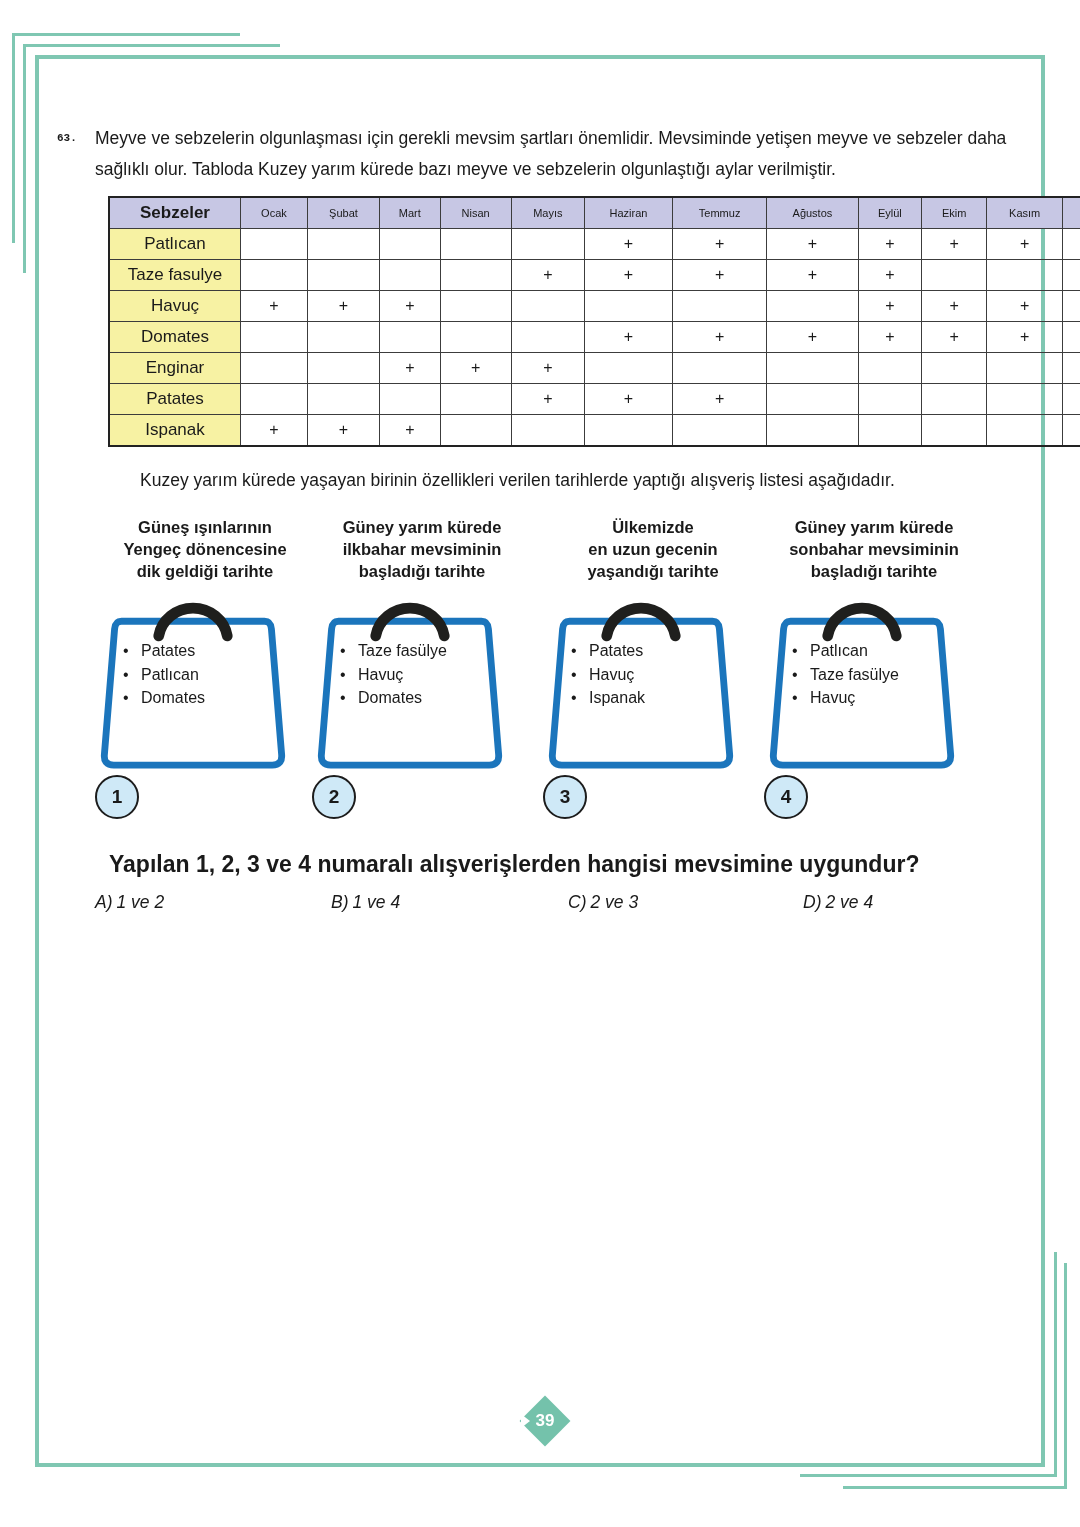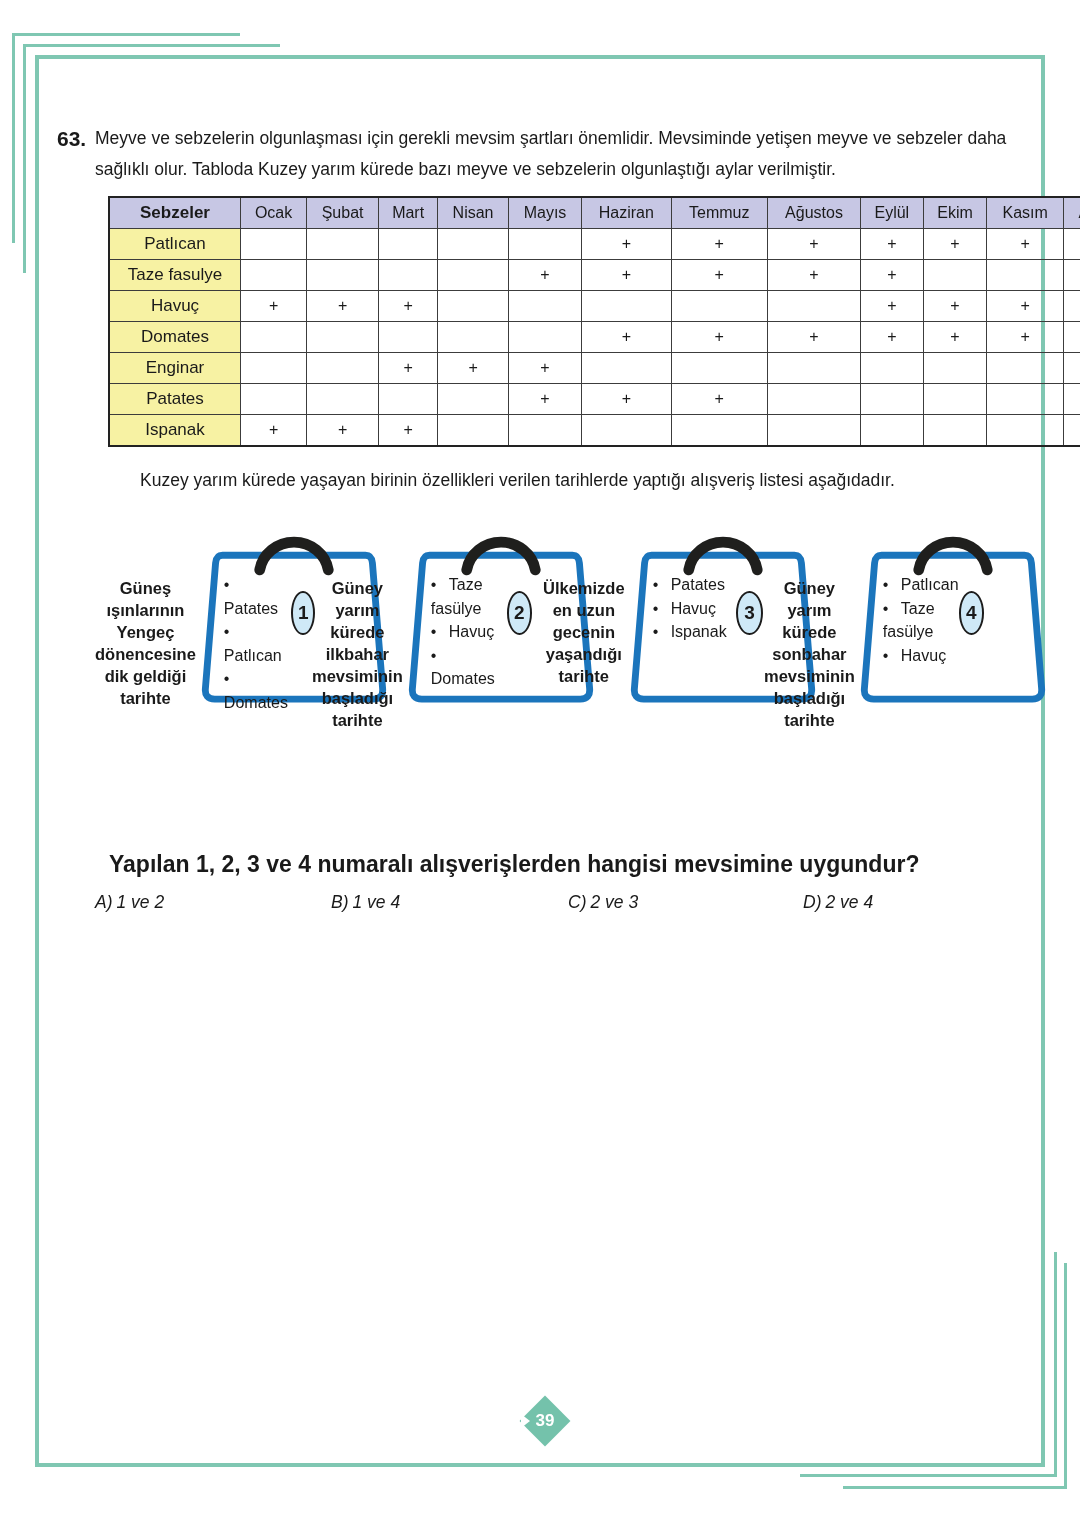--- a/index.html
+++ b/index.html
@@ -20,43 +20,43 @@
   .frame-main{position:absolute;left:35px;top:55px;width:1010px;height:1412px;
     border:4px solid var(--teal);box-sizing:border-box;}
   .deco{position:absolute;box-sizing:border-box;}
   .deco.tl1{left:12px;top:33px;width:228px;height:210px;border-left:3px solid var(--teal);border-top:3px solid var(--teal);}
   .deco.tl2{left:23px;top:44px;width:257px;height:229px;border-left:3px solid var(--teal);border-top:3px solid var(--teal);}
   .deco.br1{left:843px;top:1263px;width:224px;height:226px;border-right:3px solid var(--teal);border-bottom:3px solid var(--teal);}
   .deco.br2{left:800px;top:1252px;width:257px;height:225px;border-right:3px solid var(--teal);border-bottom:3px solid var(--teal);}
 
   
   .qhead{position:absolute;left:57px;top:123px;width:960px;display:flex;}
-  .qnum{font-weight:bold;font-size:21px;line-height:31px;flex:0 0 38px;}
+  .qnum{font-weight:bold;font-size:11px;line-height:31px;flex:0 0 38px;font-family:Liberation Mono, monospace;}
   .qtext{font-size:17.5px;line-height:31px;width:915px;}
 
   
   .season-table{
     position:absolute;left:108px;top:196px;width:1028px;
     border-collapse:collapse;font-size:16px;table-layout:auto;
     border:2px solid #222;
   }
   .season-table th,.season-table td{
     border:1.5px solid #3c3c3c;text-align:center;vertical-align:middle;
     padding:2px 6px;height:26px;font-weight:normal;
   }
-  .season-table thead th{background:var(--header-bg);font-size:16px;}
+  .season-table thead th{background:var(--header-bg);font-size:11px;}
   .season-table th.veg-header{font-weight:bold;font-size:17px;width:118px;}
   .season-table td.rowlabel{background:var(--rowlabel-bg);font-size:17px;width:118px;}
   .season-table td.mark{font-size:16px;}
 
   .intro{position:absolute;left:95px;top:470px;font-size:17.5px;width:920px;margin-left:45px;}
 
   
   .bags{position:absolute;left:95px;top:516px;width:890px;height:310px;}
-  .bag-col{position:absolute;top:0;width:220px;display:flex;flex-direction:row;align-items:center;}
+  .bag-col{position:absolute;top:0;width:220px;display:flex;flex-direction:column;}
   .bag-col.c1{left:0;}   .bag-col.c2{left:217px;}
   .bag-col.c3{left:448px;}.bag-col.c4{left:669px;}
   .bag-caption{font-weight:bold;font-size:16.5px;line-height:22px;text-align:center;
     white-space:pre-line;height:66px;}
   .bag-wrap{position:relative;width:196px;height:186px;margin-top:2px;}
   .bag-wrap svg{position:absolute;left:0;top:0;}
   .bag-body{fill:#ffffff;stroke:var(--bag-blue);stroke-width:7;stroke-linejoin:round;}
   .bag-handle{fill:none;stroke:#1f1f1d;stroke-width:11;stroke-linecap:round;}
   .bag-items{position:absolute;left:28px;top:55px;font-size:16px;line-height:23.5px;}
   .bag-item .bullet{display:inline-block;width:18px;}

